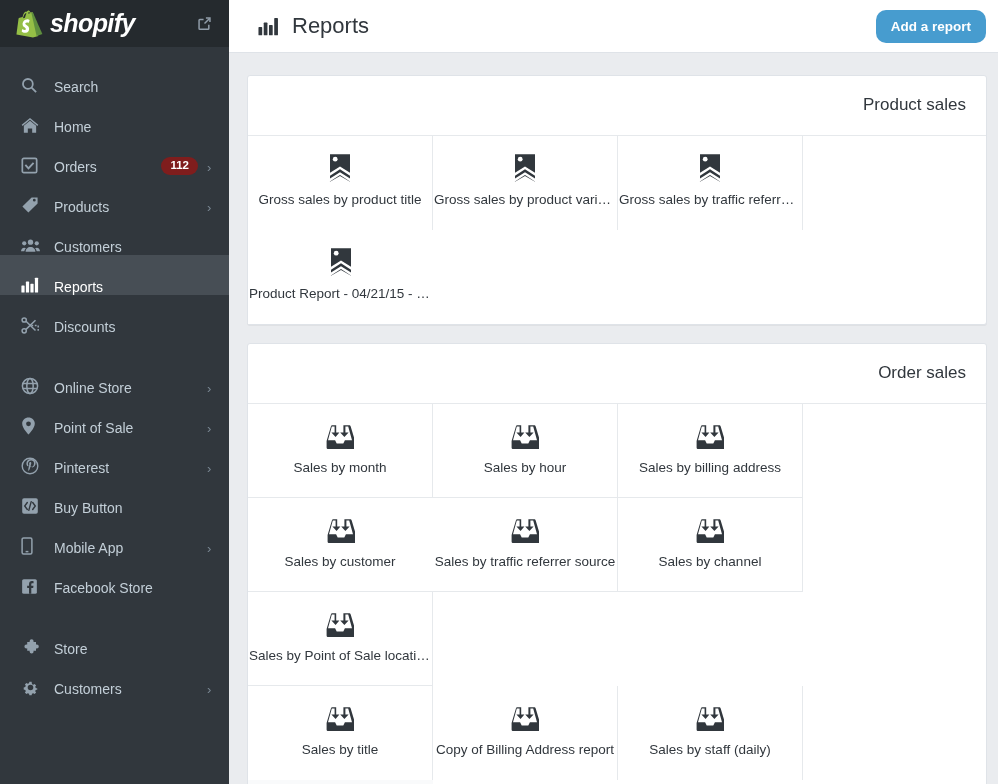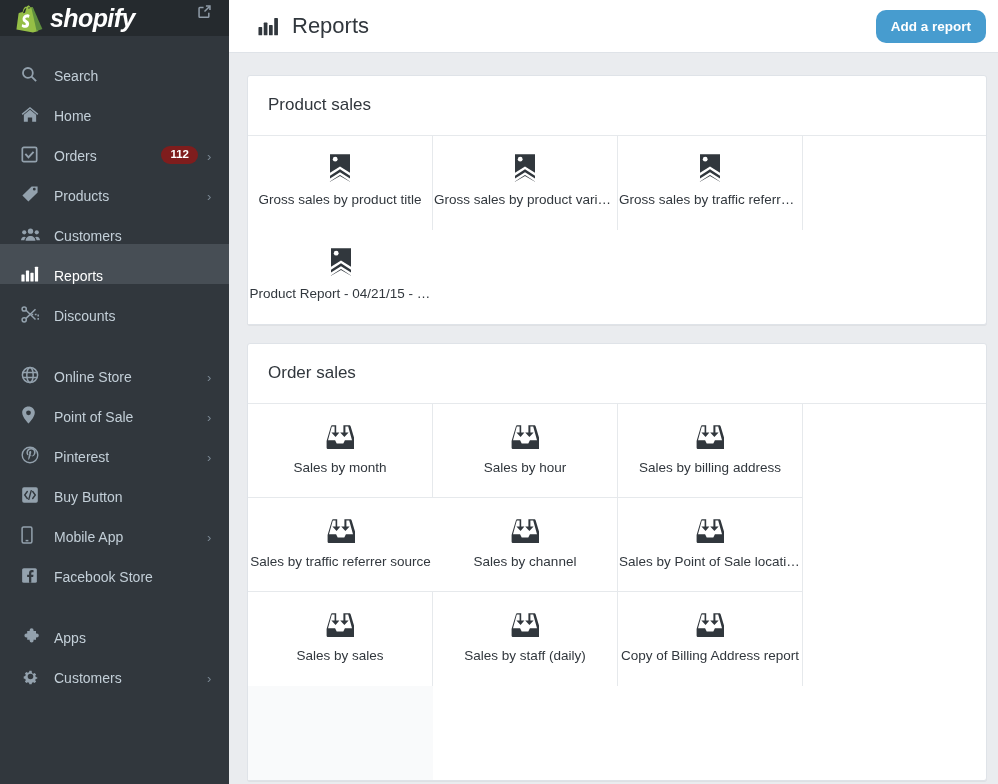--- a/index.html
+++ b/index.html
@@ -12,22 +12,22 @@
   .app { display: flex; width: 998px; height: 784px; }
 
   
   .sidebar {
     width: 229px; min-width: 229px; height: 784px;
     background: #31373d;
     display: flex; flex-direction: column;
     position: relative;
   }
   .brand {
-    height: 36px; background: #252a2e;
-    display: flex; 
+    height: 47px; background: #252a2e;
+    display: flex; align-items: center;
     padding: 0 14px 0 16px;
   }
   .brand-logo { display: flex; align-items: center; gap: 7px; flex: 1; }
   .bag {
     width: 27px; height: 29px; position: relative; display: block;
   }
   .brand-word {
     color: #ffffff; font-size: 25px; font-style: italic;
     font-weight: bold; letter-spacing: -0.6px; line-height: 1;
   }
@@ -85,29 +85,29 @@
   }
   .panel {
     background: #ffffff; border: 1px solid #dfe3e8; border-radius: 3px;
     width: 740px; margin-bottom: 18px;
     box-shadow: 0 1px 0 rgba(22,29,37,0.05);
   }
   .panel-head {
     padding: 19px 20px 20px;
   }
   .panel-head h2 {
-    font-size: 17px; font-weight: normal; color: #31373d;
+    font-size: 17px; font-weight: normal; color: #31373d; text-align: right;
   }
   .grid { display: flex; flex-wrap: wrap; border-top: 1px solid #e6e9ec; }
   .cell {
     width: 185px; height: 94px;
     border-right: 1px solid #e6e9ec;
     border-bottom: 1px solid #e6e9ec;
     display: flex; flex-direction: column;
-    align-items: center; justify-content: flex-start;
+    justify-content: flex-start;
     padding-top: 17px; cursor: pointer; background: #fff;
     overflow: hidden;
   }
   .cell:nth-child(4n) { border-right: none; }
   .cell.empty { background: #f9fafb; cursor: default; }
   .grid .cell:nth-last-child(-n+4):not(.rowbreak) { }
   .cell-ico { height: 30px; display: flex; align-items: center; justify-content: center; color: #31373d; margin-bottom: 9px; }
   .cell-label {
     font-size: 13.5px; color: #31373d; white-space: nowrap;
     max-width: 184px; overflow: hidden; text-overflow: ellipsis;
@@ -295,21 +295,21 @@
 
       <div class="nav-spacer"></div>
 
       <div class="nav-group">
         <div class="nav-item">
           <span class="nav-ico">
             <svg width="18" height="18" viewBox="0 0 18 18" fill="currentColor">
                 <path d="M10.6 1.2a2 2 0 0 0-2 2c0 .3.1.6.2.8H6.2v2.6c-.2-.1-.5-.2-.8-.2a2 2 0 0 0 0 4c.3 0 .6-.1.8-.2v2.6h2.6c-.1.2-.2.5-.2.8a2 2 0 0 0 4 0c0-.3-.1-.6-.2-.8h2.6v-2.6c.2.1.5.2.8.2a2 2 0 0 0 0-4c-.3 0-.6.1-.8.2V4H12.4c.1-.2.2-.5.2-.8a2 2 0 0 0-2-2z"></path>
               </svg>
           </span>
-          <span class="nav-label">Apps</span>
+          <span class="nav-label">Store</span>
         </div>
 
         <div class="nav-item">
           <span class="nav-ico">
             <svg width="18" height="18" viewBox="0 0 18 18" fill="currentColor">
                 <path d="M16.3 10.4l-1.6-.4a5.8 5.8 0 0 0-.5-1.2l.9-1.4-1.5-1.5-1.4.9c-.4-.2-.8-.4-1.2-.5L10.6 3.7H8.4l-.4 1.6c-.4.1-.8.3-1.2.5l-1.4-.9-1.5 1.5.9 1.4c-.2.4-.4.8-.5 1.2l-1.6.4v2.2l1.6.4c.1.4.3.8.5 1.2l-.9 1.4 1.5 1.5 1.4-.9c.4.2.8.4 1.2.5l.4 1.6h2.2l.4-1.6c.4-.1.8-.3 1.2-.5l1.4.9 1.5-1.5-.9-1.4c.2-.4.4-.8.5-1.2l1.6-.4zM9.5 12.3a2.8 2.8 0 1 1 0-5.6 2.8 2.8 0 0 1 0 5.6z"></path>
               </svg>
           </span>
           <span class="nav-label">Customers</span>
           <span class="nav-chev">›</span>
@@ -402,20 +402,28 @@
             <span class="cell-label">Sales by hour</span>
           </div>
           <div class="cell">
             <span class="cell-ico">
               <svg width="28" height="27" viewBox="0 0 28 27" fill="currentColor">
                   <path d="M4.6 2.2h5.6v7.3h3.2L9.6 14 5.4 9.5h3.2V3.6H5.8L2 17.2h7.1l1.6 3.2h6.6l1.6-3.2H26L22.2 3.6h-2.8v5.9h3.2L18.4 14l-4.2-4.5h3.2V2.2h5.8c.7 0 1.3.5 1.5 1.2l4.3 14.6v6.4c0 .9-.7 1.6-1.6 1.6H2.2c-.9 0-1.6-.7-1.6-1.6V18L4.9 3.4c.2-.7.8-1.2 1.5-1.2z"></path>
                 </svg>
             </span>
             <span class="cell-label">Sales by billing address</span>
           </div>
+          <div class="cell">
+            <span class="cell-ico">
+              <svg width="28" height="27" viewBox="0 0 28 27" fill="currentColor">
+                  <path d="M4.6 2.2h5.6v7.3h3.2L9.6 14 5.4 9.5h3.2V3.6H5.8L2 17.2h7.1l1.6 3.2h6.6l1.6-3.2H26L22.2 3.6h-2.8v5.9h3.2L18.4 14l-4.2-4.5h3.2V2.2h5.8c.7 0 1.3.5 1.5 1.2l4.3 14.6v6.4c0 .9-.7 1.6-1.6 1.6H2.2c-.9 0-1.6-.7-1.6-1.6V18L4.9 3.4c.2-.7.8-1.2 1.5-1.2z"></path>
+                </svg>
+            </span>
+            <span class="cell-label">Sales by customer</span>
+          </div>
 
           <div class="cell">
             <span class="cell-ico">
               <svg width="28" height="27" viewBox="0 0 28 27" fill="currentColor">
                   <path d="M4.6 2.2h5.6v7.3h3.2L9.6 14 5.4 9.5h3.2V3.6H5.8L2 17.2h7.1l1.6 3.2h6.6l1.6-3.2H26L22.2 3.6h-2.8v5.9h3.2L18.4 14l-4.2-4.5h3.2V2.2h5.8c.7 0 1.3.5 1.5 1.2l4.3 14.6v6.4c0 .9-.7 1.6-1.6 1.6H2.2c-.9 0-1.6-.7-1.6-1.6V18L4.9 3.4c.2-.7.8-1.2 1.5-1.2z"></path>
                 </svg>
             </span>
             <span class="cell-label">Sales by traffic referrer source</span>
           </div>
           <div class="cell">
@@ -435,37 +443,37 @@
             <span class="cell-label">Sales by Point of Sale location</span>
           </div>
         </div>
         <div class="grid last-row" style="border-top:none">
           <div class="cell">
             <span class="cell-ico">
               <svg width="28" height="27" viewBox="0 0 28 27" fill="currentColor">
                   <path d="M4.6 2.2h5.6v7.3h3.2L9.6 14 5.4 9.5h3.2V3.6H5.8L2 17.2h7.1l1.6 3.2h6.6l1.6-3.2H26L22.2 3.6h-2.8v5.9h3.2L18.4 14l-4.2-4.5h3.2V2.2h5.8c.7 0 1.3.5 1.5 1.2l4.3 14.6v6.4c0 .9-.7 1.6-1.6 1.6H2.2c-.9 0-1.6-.7-1.6-1.6V18L4.9 3.4c.2-.7.8-1.2 1.5-1.2z"></path>
                 </svg>
             </span>
-            <span class="cell-label">Sales by sales</span>
+            <span class="cell-label">Sales by title</span>
+          </div>
+          <div class="cell">
+            <span class="cell-ico">
+              <svg width="28" height="27" viewBox="0 0 28 27" fill="currentColor">
+                  <path d="M4.6 2.2h5.6v7.3h3.2L9.6 14 5.4 9.5h3.2V3.6H5.8L2 17.2h7.1l1.6 3.2h6.6l1.6-3.2H26L22.2 3.6h-2.8v5.9h3.2L18.4 14l-4.2-4.5h3.2V2.2h5.8c.7 0 1.3.5 1.5 1.2l4.3 14.6v6.4c0 .9-.7 1.6-1.6 1.6H2.2c-.9 0-1.6-.7-1.6-1.6V18L4.9 3.4c.2-.7.8-1.2 1.5-1.2z"></path>
+                </svg>
+            </span>
+            <span class="cell-label">Copy of Billing Address report</span>
           </div>
           <div class="cell">
             <span class="cell-ico">
               <svg width="28" height="27" viewBox="0 0 28 27" fill="currentColor">
                   <path d="M4.6 2.2h5.6v7.3h3.2L9.6 14 5.4 9.5h3.2V3.6H5.8L2 17.2h7.1l1.6 3.2h6.6l1.6-3.2H26L22.2 3.6h-2.8v5.9h3.2L18.4 14l-4.2-4.5h3.2V2.2h5.8c.7 0 1.3.5 1.5 1.2l4.3 14.6v6.4c0 .9-.7 1.6-1.6 1.6H2.2c-.9 0-1.6-.7-1.6-1.6V18L4.9 3.4c.2-.7.8-1.2 1.5-1.2z"></path>
                 </svg>
             </span>
             <span class="cell-label">Sales by staff (daily)</span>
-          </div>
-          <div class="cell">
-            <span class="cell-ico">
-              <svg width="28" height="27" viewBox="0 0 28 27" fill="currentColor">
-                  <path d="M4.6 2.2h5.6v7.3h3.2L9.6 14 5.4 9.5h3.2V3.6H5.8L2 17.2h7.1l1.6 3.2h6.6l1.6-3.2H26L22.2 3.6h-2.8v5.9h3.2L18.4 14l-4.2-4.5h3.2V2.2h5.8c.7 0 1.3.5 1.5 1.2l4.3 14.6v6.4c0 .9-.7 1.6-1.6 1.6H2.2c-.9 0-1.6-.7-1.6-1.6V18L4.9 3.4c.2-.7.8-1.2 1.5-1.2z"></path>
-                </svg>
-            </span>
-            <span class="cell-label">Copy of Billing Address report</span>
           </div>
           <div class="cell empty"></div>
         </div>
       </div>
 
     </div>
   </section>
 </div>
 
 </body></html>

